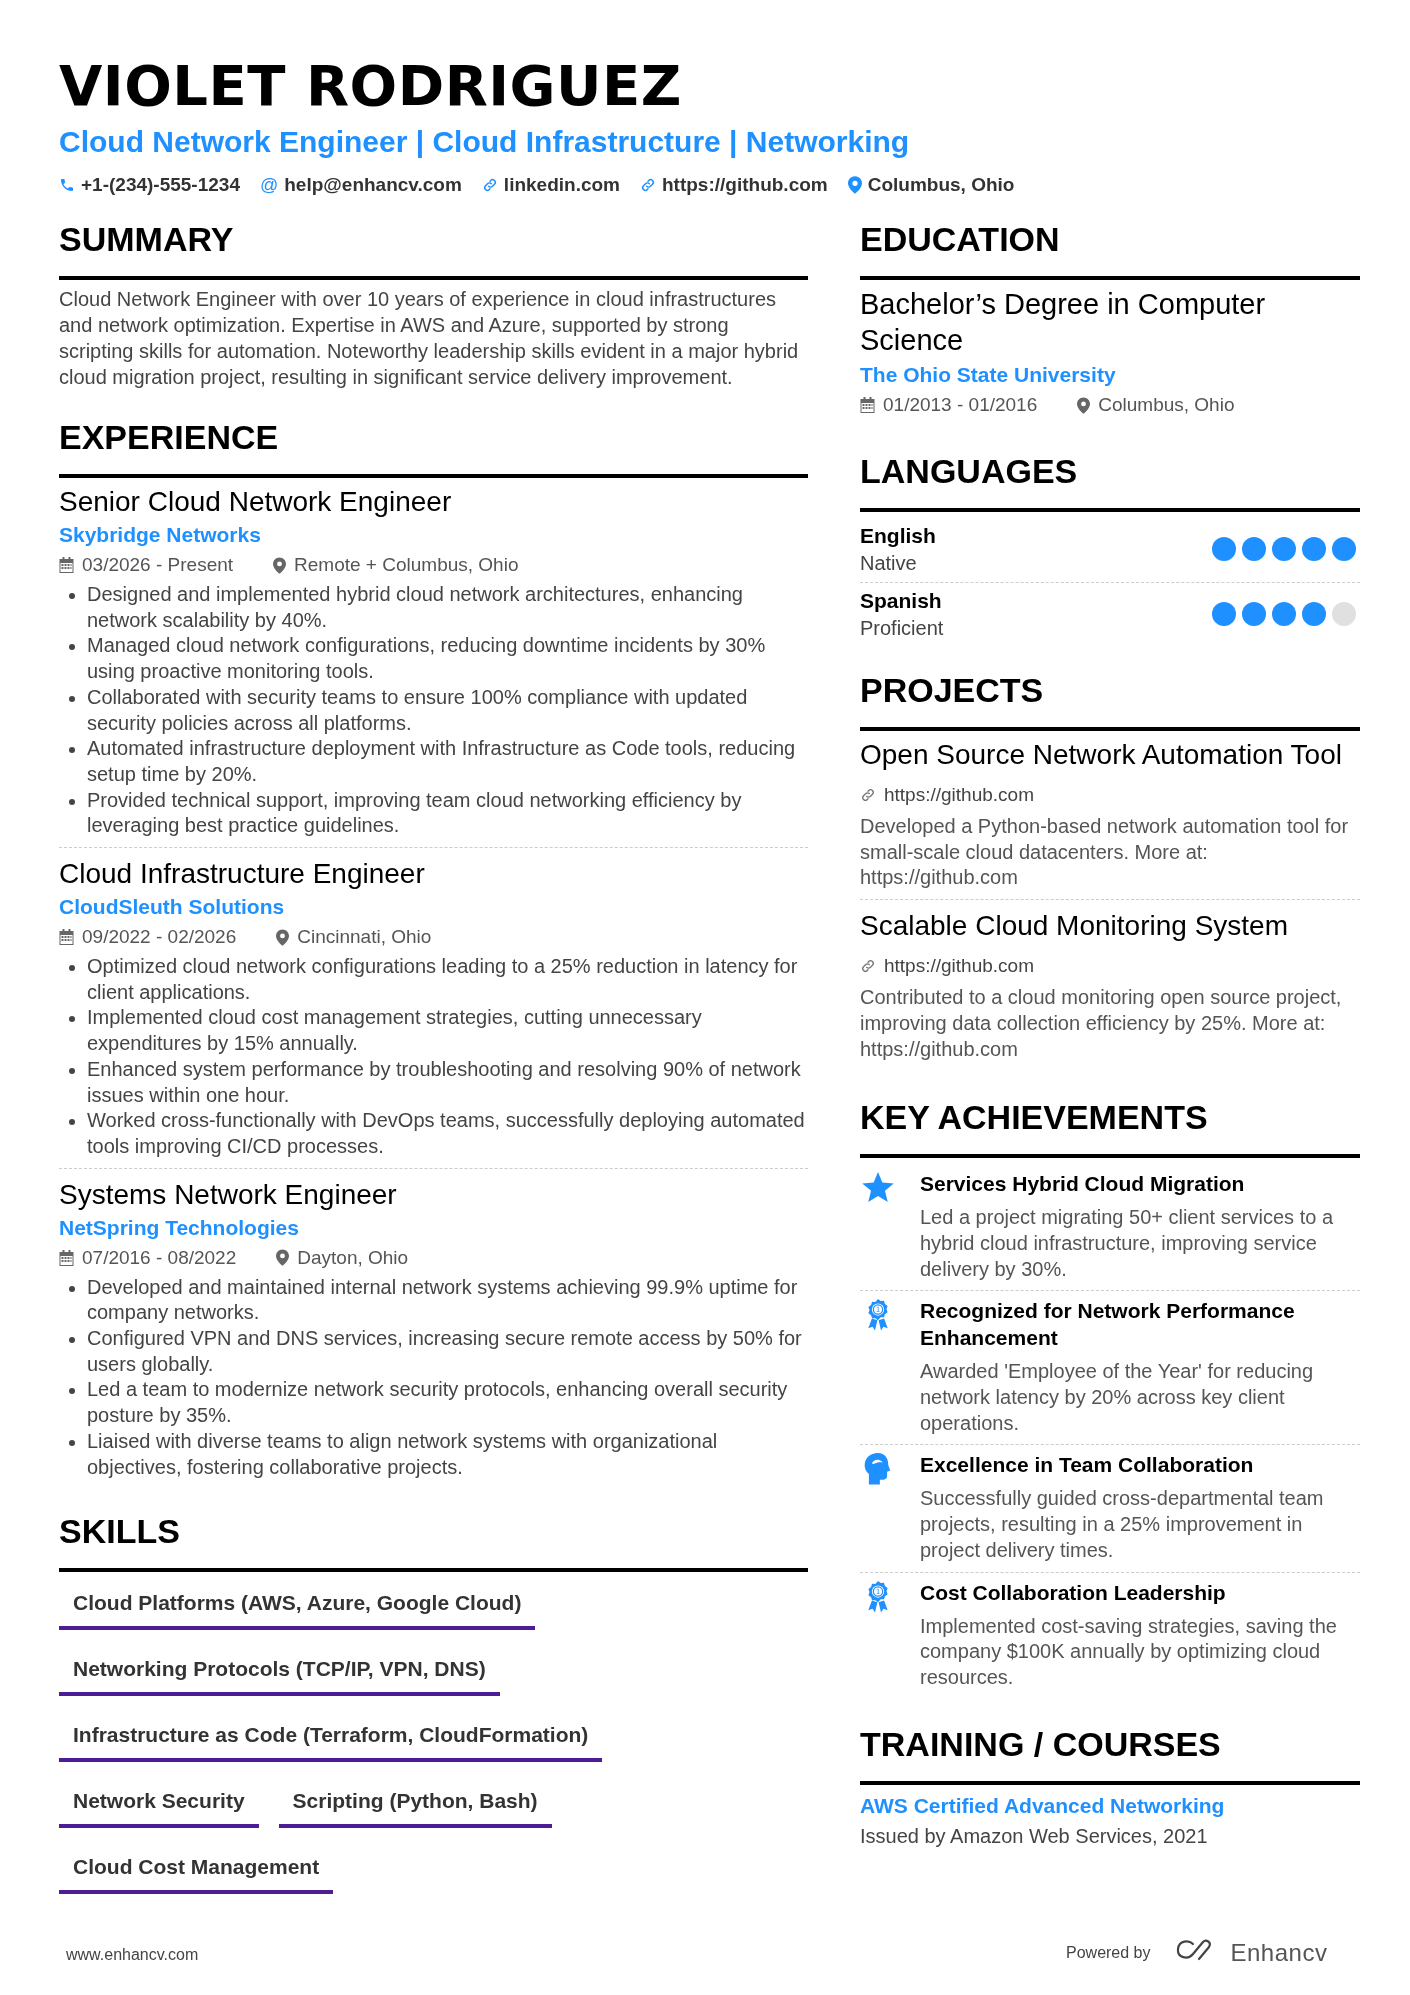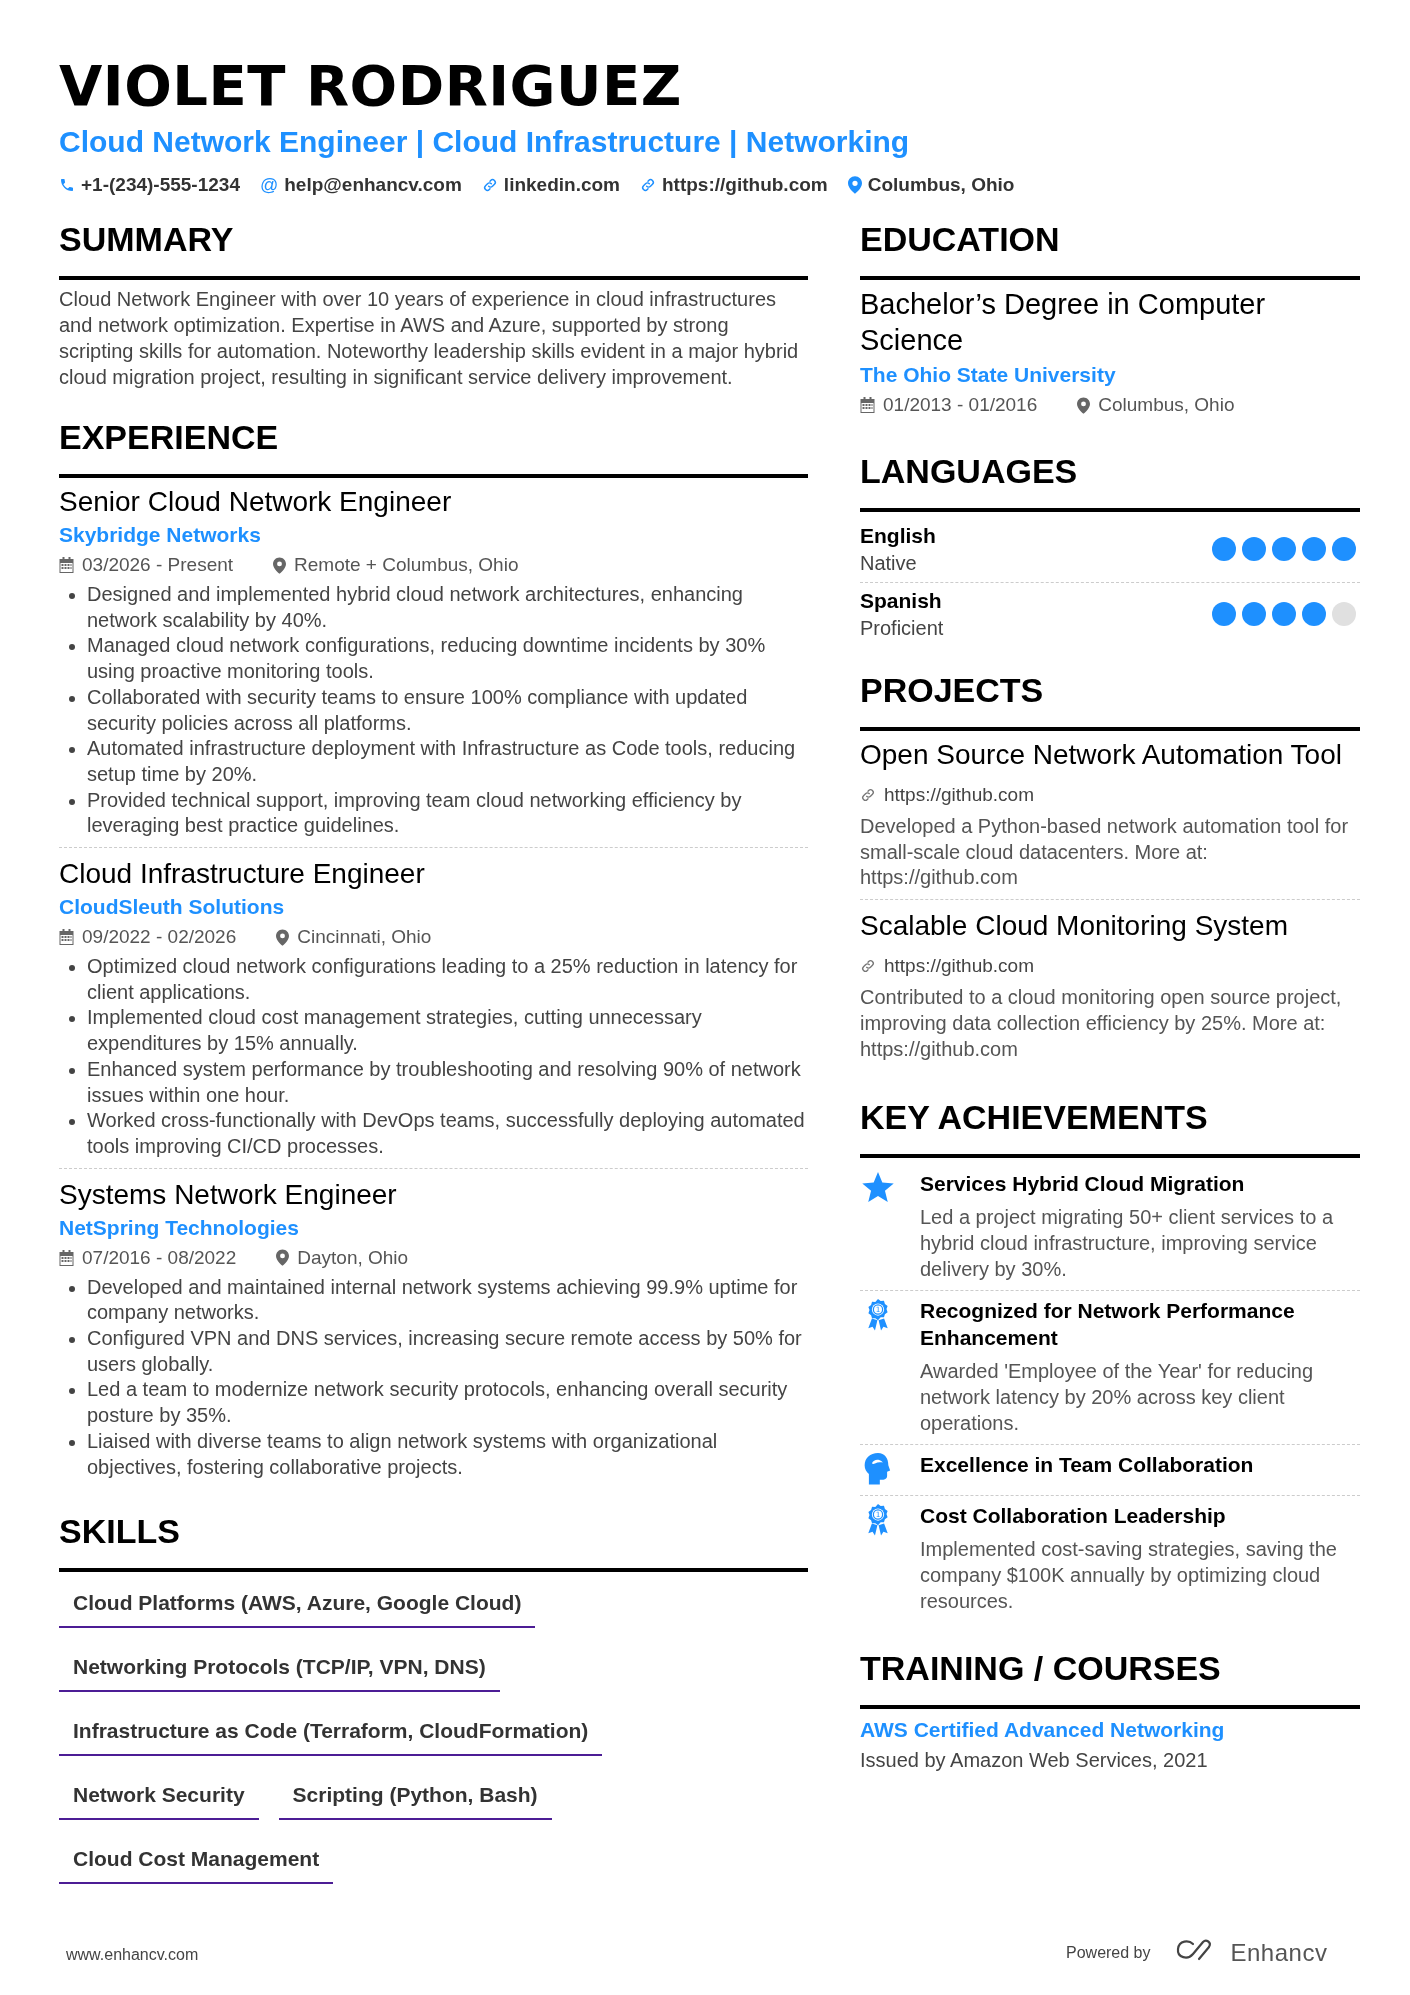--- a/index.html
+++ b/index.html
@@ -27,21 +27,21 @@
   .job-title { font-size: 28px; line-height: 36px; color: #000; }
   .company { font-size: 21px; line-height: 30px; font-weight: bold; color: #1e90ff; }
   .meta { display: flex; gap: 40px; font-size: 19px; line-height: 30px; color: #555; align-items: flex-end; }
   .meta-item { display: flex; align-items: center; gap: 8px; }
   .meta .ico { color: #666; }
   ul.bullets { list-style: none; margin-top: 2px; }
   ul.bullets li { position: relative; padding-left: 28px; font-size: 20px; line-height: 25.7px; color: #444; }
   ul.bullets li::before { content: ""; position: absolute; left: 10px; top: 11px; width: 6px; height: 6px; border-radius: 50%; background: #444; }
 
   .skills { display: flex; flex-wrap: wrap; gap: 0 20px; margin-top: 6px; }
-  .skill { font-size: 21px; font-weight: bold; color: #333; padding: 12px 14px 10px 14px; border-bottom: 2px solid #4c1d95; margin-bottom: 14px; line-height: 26px; }
+  .skill { font-size: 21px; font-weight: bold; color: #333; padding: 12px 14px 10px 14px; border-bottom: 4px solid #4c1d95; margin-bottom: 14px; line-height: 26px; }
 
   .edu-degree { font-size: 29px; line-height: 36px; color: #000; }
   .edu-school { font-size: 21px; line-height: 30px; font-weight: bold; color: #1e90ff; margin-top: 2px; }
 
   .lang { display: flex; justify-content: space-between; align-items: center; padding: 4px 0 6px 0; border-bottom: 1.5px dashed #ccc; }
   .lang:last-child { border-bottom: none; }
   .lang-name { font-size: 21px; line-height: 28px; font-weight: bold; color: #000; }
   .lang-level { font-size: 20px; line-height: 26px; color: #444; }
   .dots { display: flex; gap: 6px; margin-right: 4px; }
   .dot { width: 24px; height: 24px; border-radius: 50%; background: #1e90ff; }
@@ -351,20 +351,21 @@
 
     <div class="ach">
       <div class="ach-icon">
         <svg width="30" height="34" viewBox="0 0 24 28">
             <path fill="currentColor" d="M12 0C5.5 0 1 4.3 1 10c0 3.2 1.4 5.6 3.5 7.2V26h9v-4h3c1.7 0 3-1.3 3-3v-3.5l2.5-1L20.5 10C20.5 4.3 17.5 0 12 0z"></path>
             <path fill="#fff" d="M7 8.5c1-2.5 3.5-3.5 6-2.8 2 .6 3 2.2 3 2.2-2.2-.6-4.5-.4-6.5.8C8.2 9.4 7.5 9 7 8.5z"></path>
           </svg>
       </div>
       <div>
         <div class="ach-title">Excellence in Team Collaboration</div>
+        <div class="ach-desc">Successfully guided cross-departmental team projects, resulting in a 25% improvement in project delivery times.</div>
       </div>
     </div>
 
     <div class="ach">
       <div class="ach-icon">
         <svg width="30" height="34" viewBox="0 0 24 28">
             <path fill="currentColor" d="M12 0l2.2 1.6 2.7-.1.8 2.6 2.2 1.6-.9 2.6.9 2.6-2.2 1.6-.8 2.6-2.7-.1L12 17.4l-2.2-1.6-2.7.1-.8-2.6L4.1 11.7l.9-2.6-.9-2.6 2.2-1.6.8-2.6 2.7.1z"></path>
             <circle cx="12" cy="8.7" r="5" fill="#fff"></circle>
             <circle cx="12" cy="8.7" r="3.8" fill="none" stroke="currentColor" stroke-width="1"></circle>
             <path fill="currentColor" d="M7 16l-3 8 3.5-1.2L9.5 26l2-8.5zM17 16l3 8-3.5-1.2-2 3.2-2-8.5z"></path>

